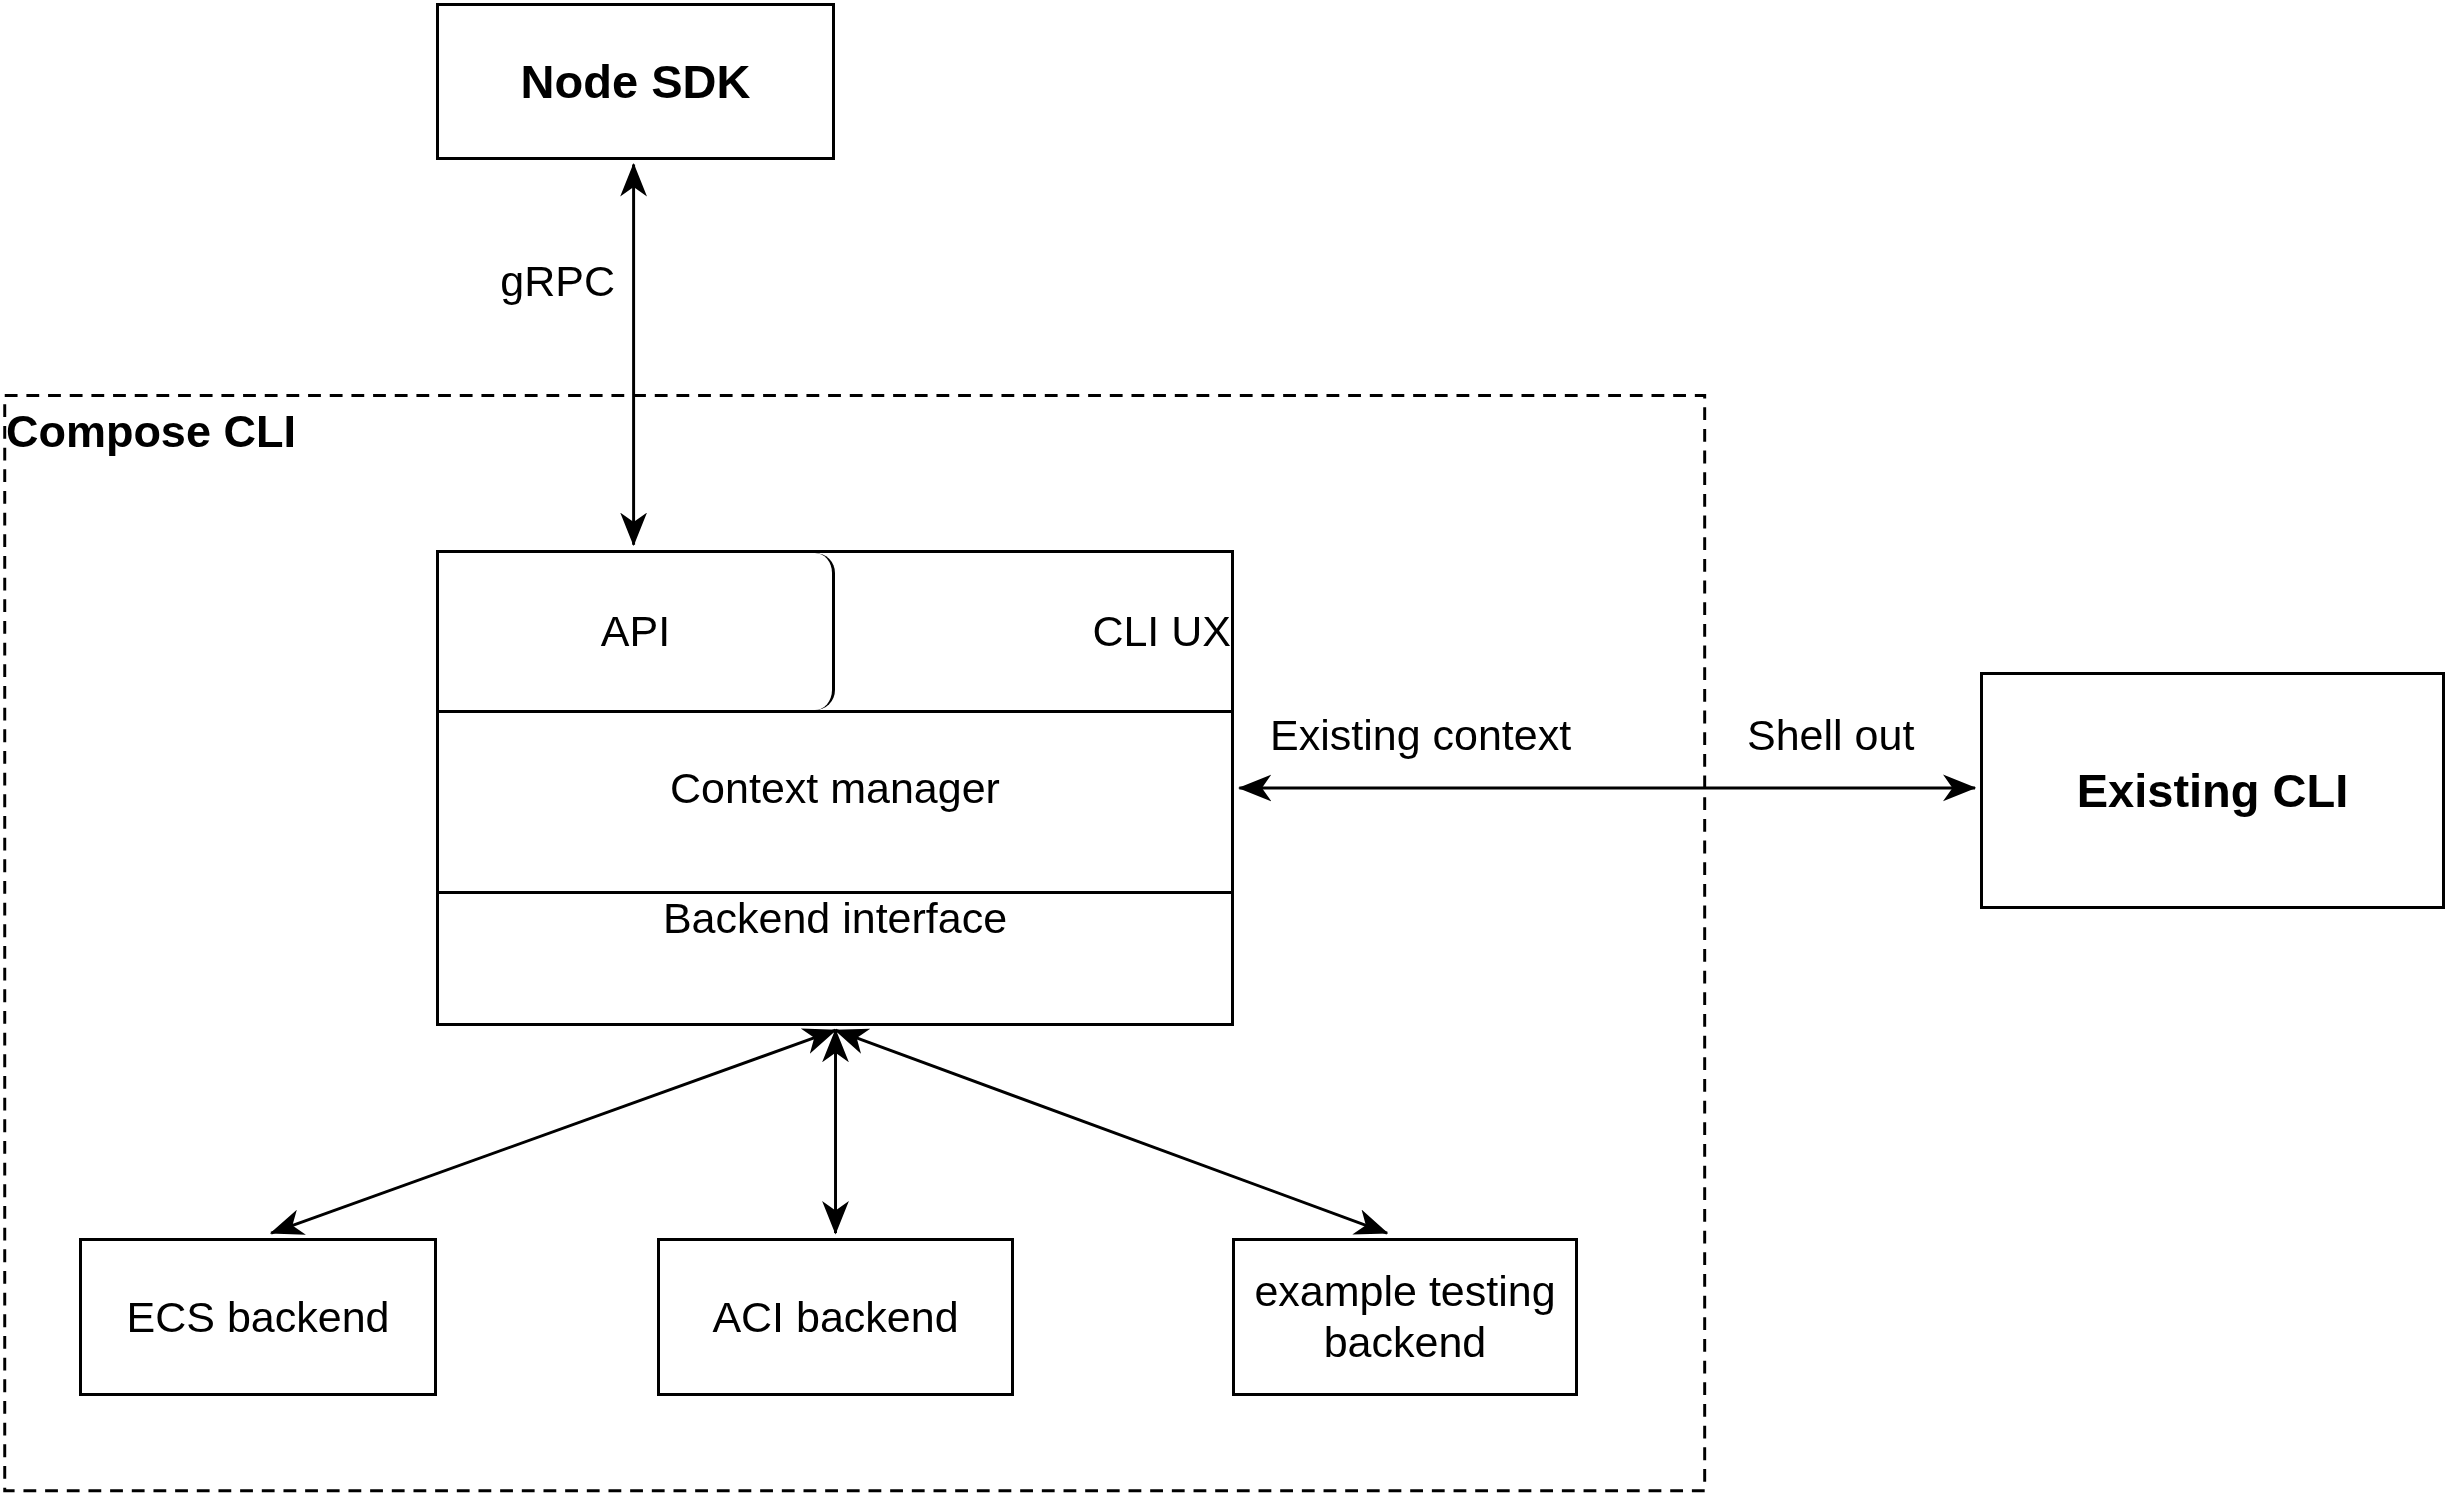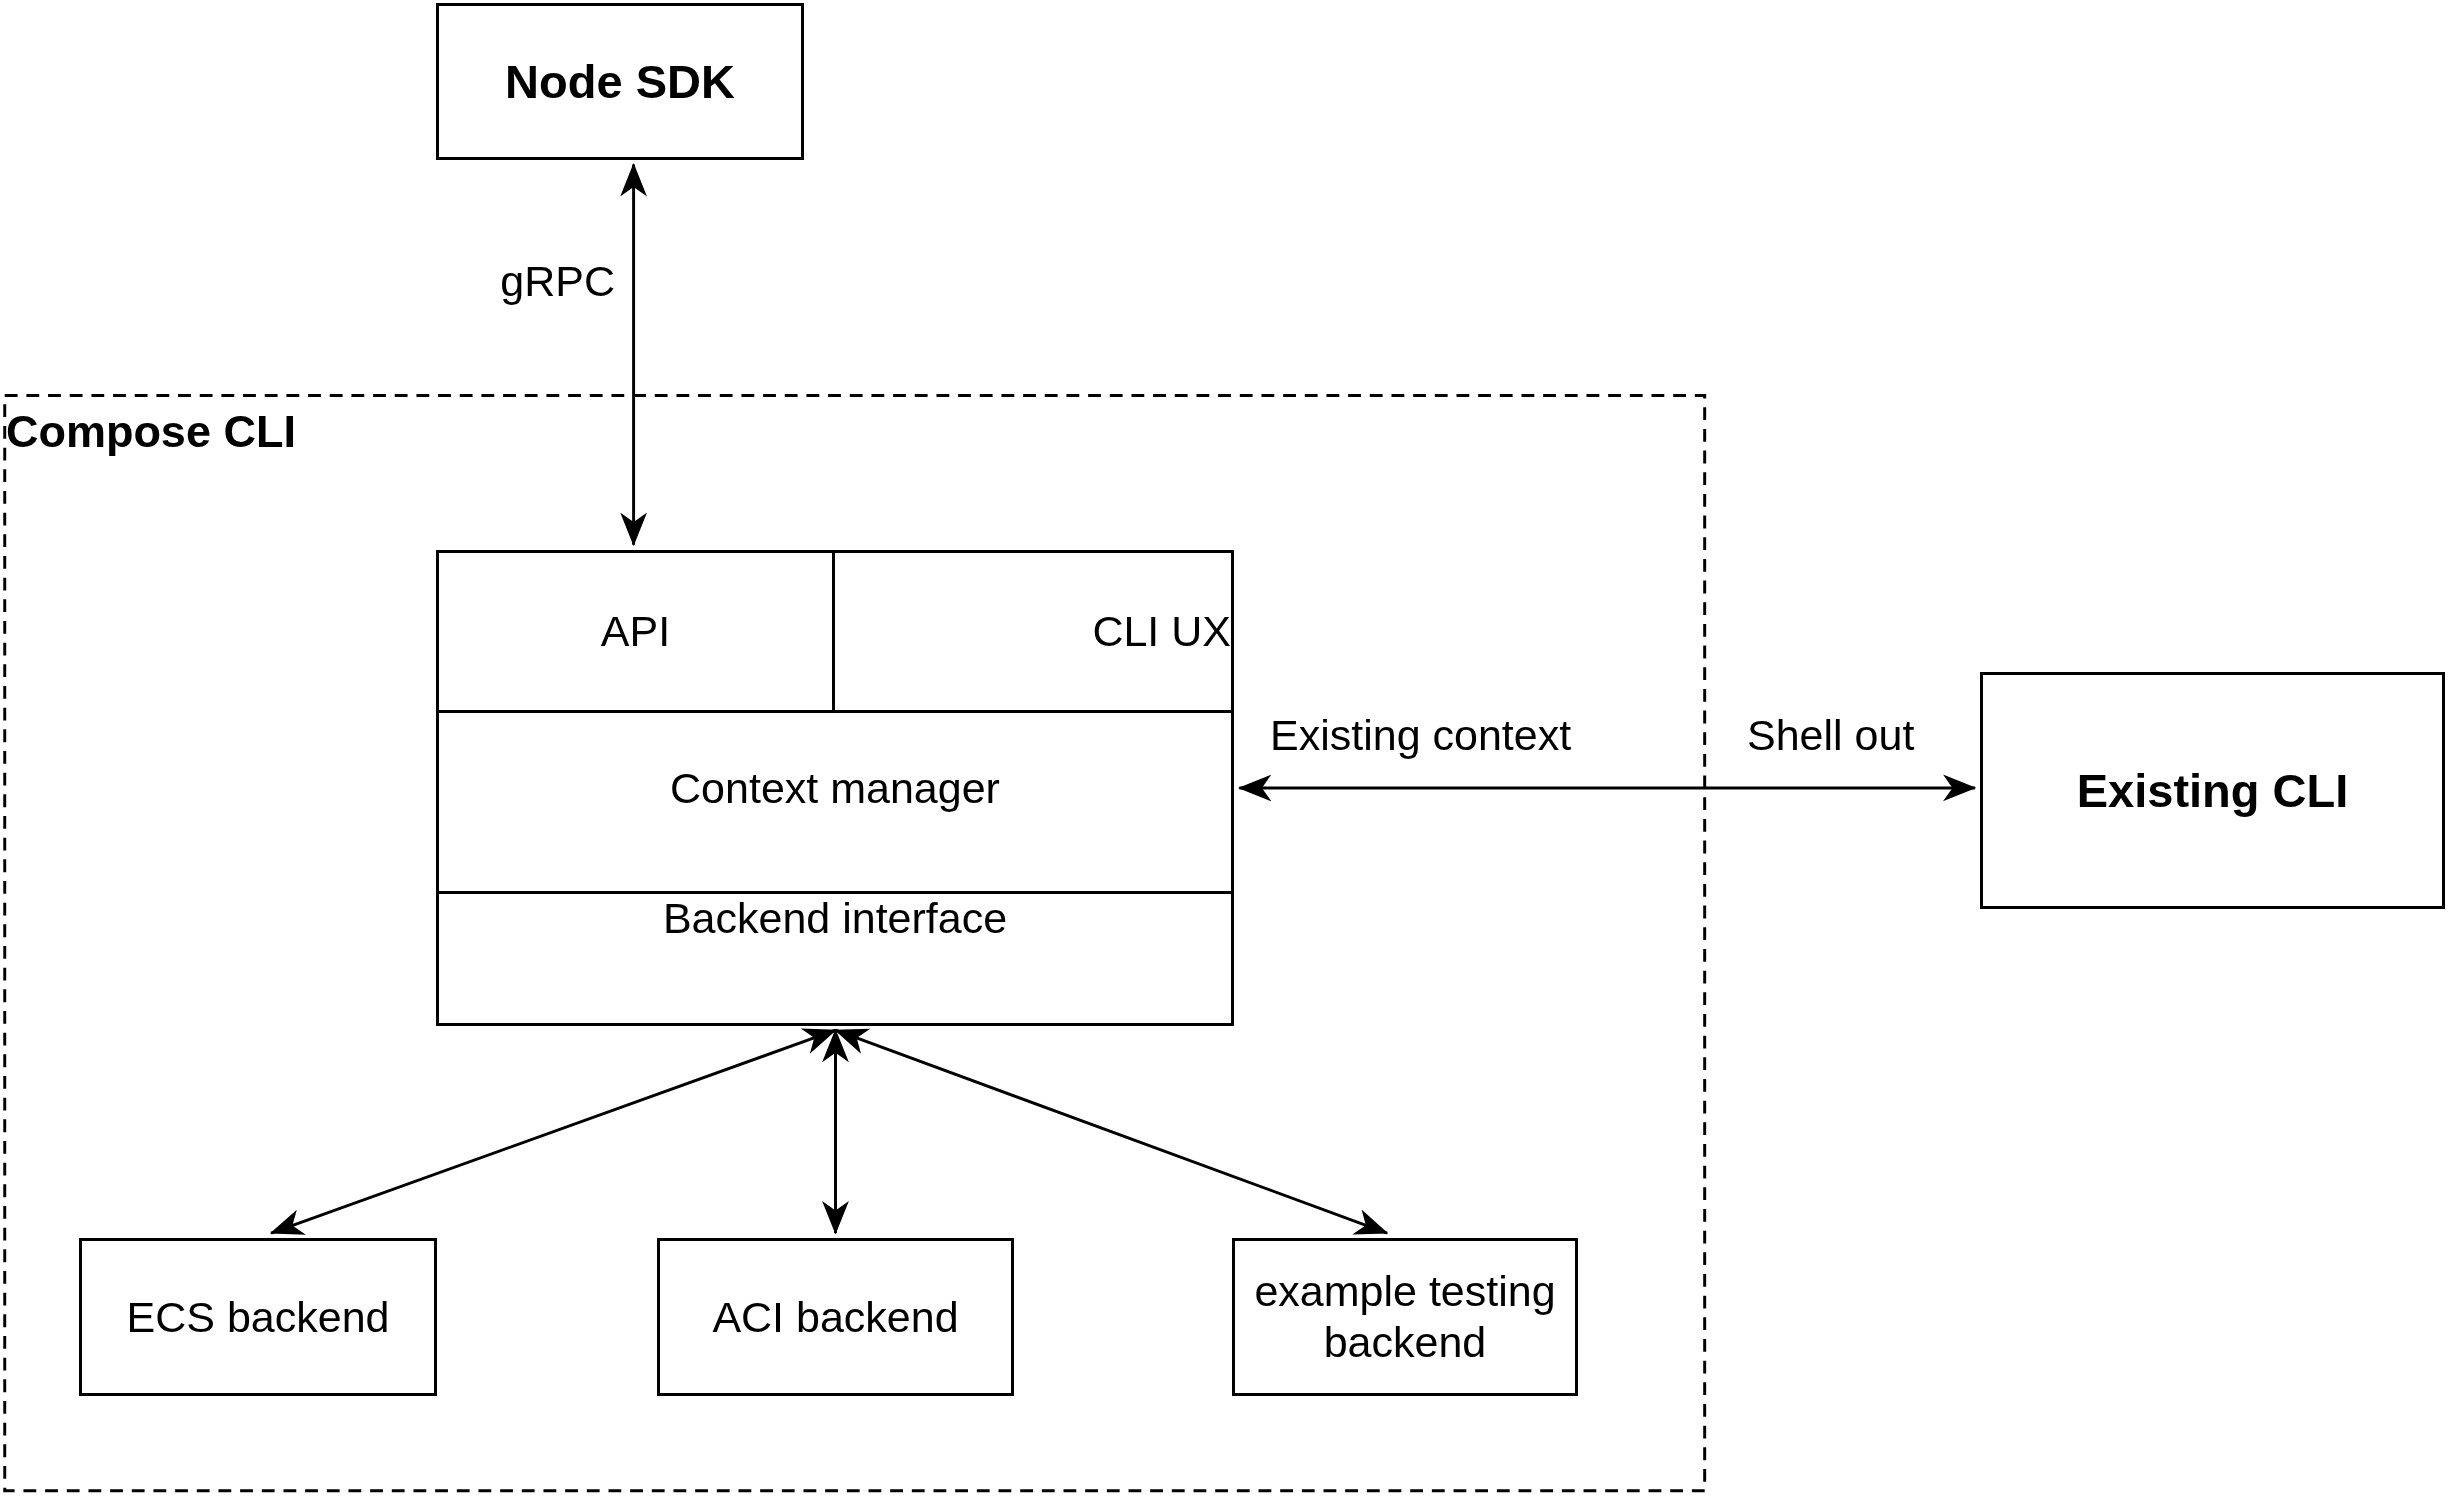--- a/index.html
+++ b/index.html
@@ -32,25 +32,25 @@
     text-align: center;
   }
   .box-title {
     font-weight: bold;
     font-size: 47px;
   }
   .node-label {
     font-size: 43px;
   }
   
-  .node-sdk { left: 436px; top: 3px; width: 368px; height: 157px; align-items: center; }
+  .node-sdk { left: 436px; top: 3px; width: 399px; height: 157px; align-items: center; }
   
   .cli-core { left: 436px; top: 550px; width: 798px; height: 476px; border: 3.9px solid #000; background: #ffffff; position: absolute; box-sizing: border-box; }
   .core-row-top { display: flex; height: 157px; }
-  .cell-api { width: 396px; border-right: 3.9px solid #000; display: flex; align-items: center; justify-content: center; box-sizing: border-box; }
+  .cell-api { width: 396px; border-right: 3.9px solid #000; display: flex; align-items: center; justify-content: center; box-sizing: border-box; border-radius: 20px; }
   .cell-cliux { flex: 1; display: flex; align-items: center; justify-content: flex-end; }
   .core-row-mid { border-top: 3.9px solid #000; height: 154px; display: flex; align-items: center; justify-content: center; box-sizing: border-box; }
   .core-row-bot { border-top: 3.9px solid #000; height: 150px; display: flex; align-items: flex-start; justify-content: center; box-sizing: border-box; margin-top: 27px; }
   
   .existing-cli { left: 1980px; top: 672px; width: 465px; height: 237px; }
   
   .ecs-backend { left: 79px;  top: 1238px; width: 358px; height: 158px; }
   .aci-backend { left: 657px; top: 1238px; width: 357px; height: 158px; }
   .example-backend { left: 1232px; top: 1238px; width: 346px; height: 158px; line-height: 1.18; padding: 0 3.9px; }
   

